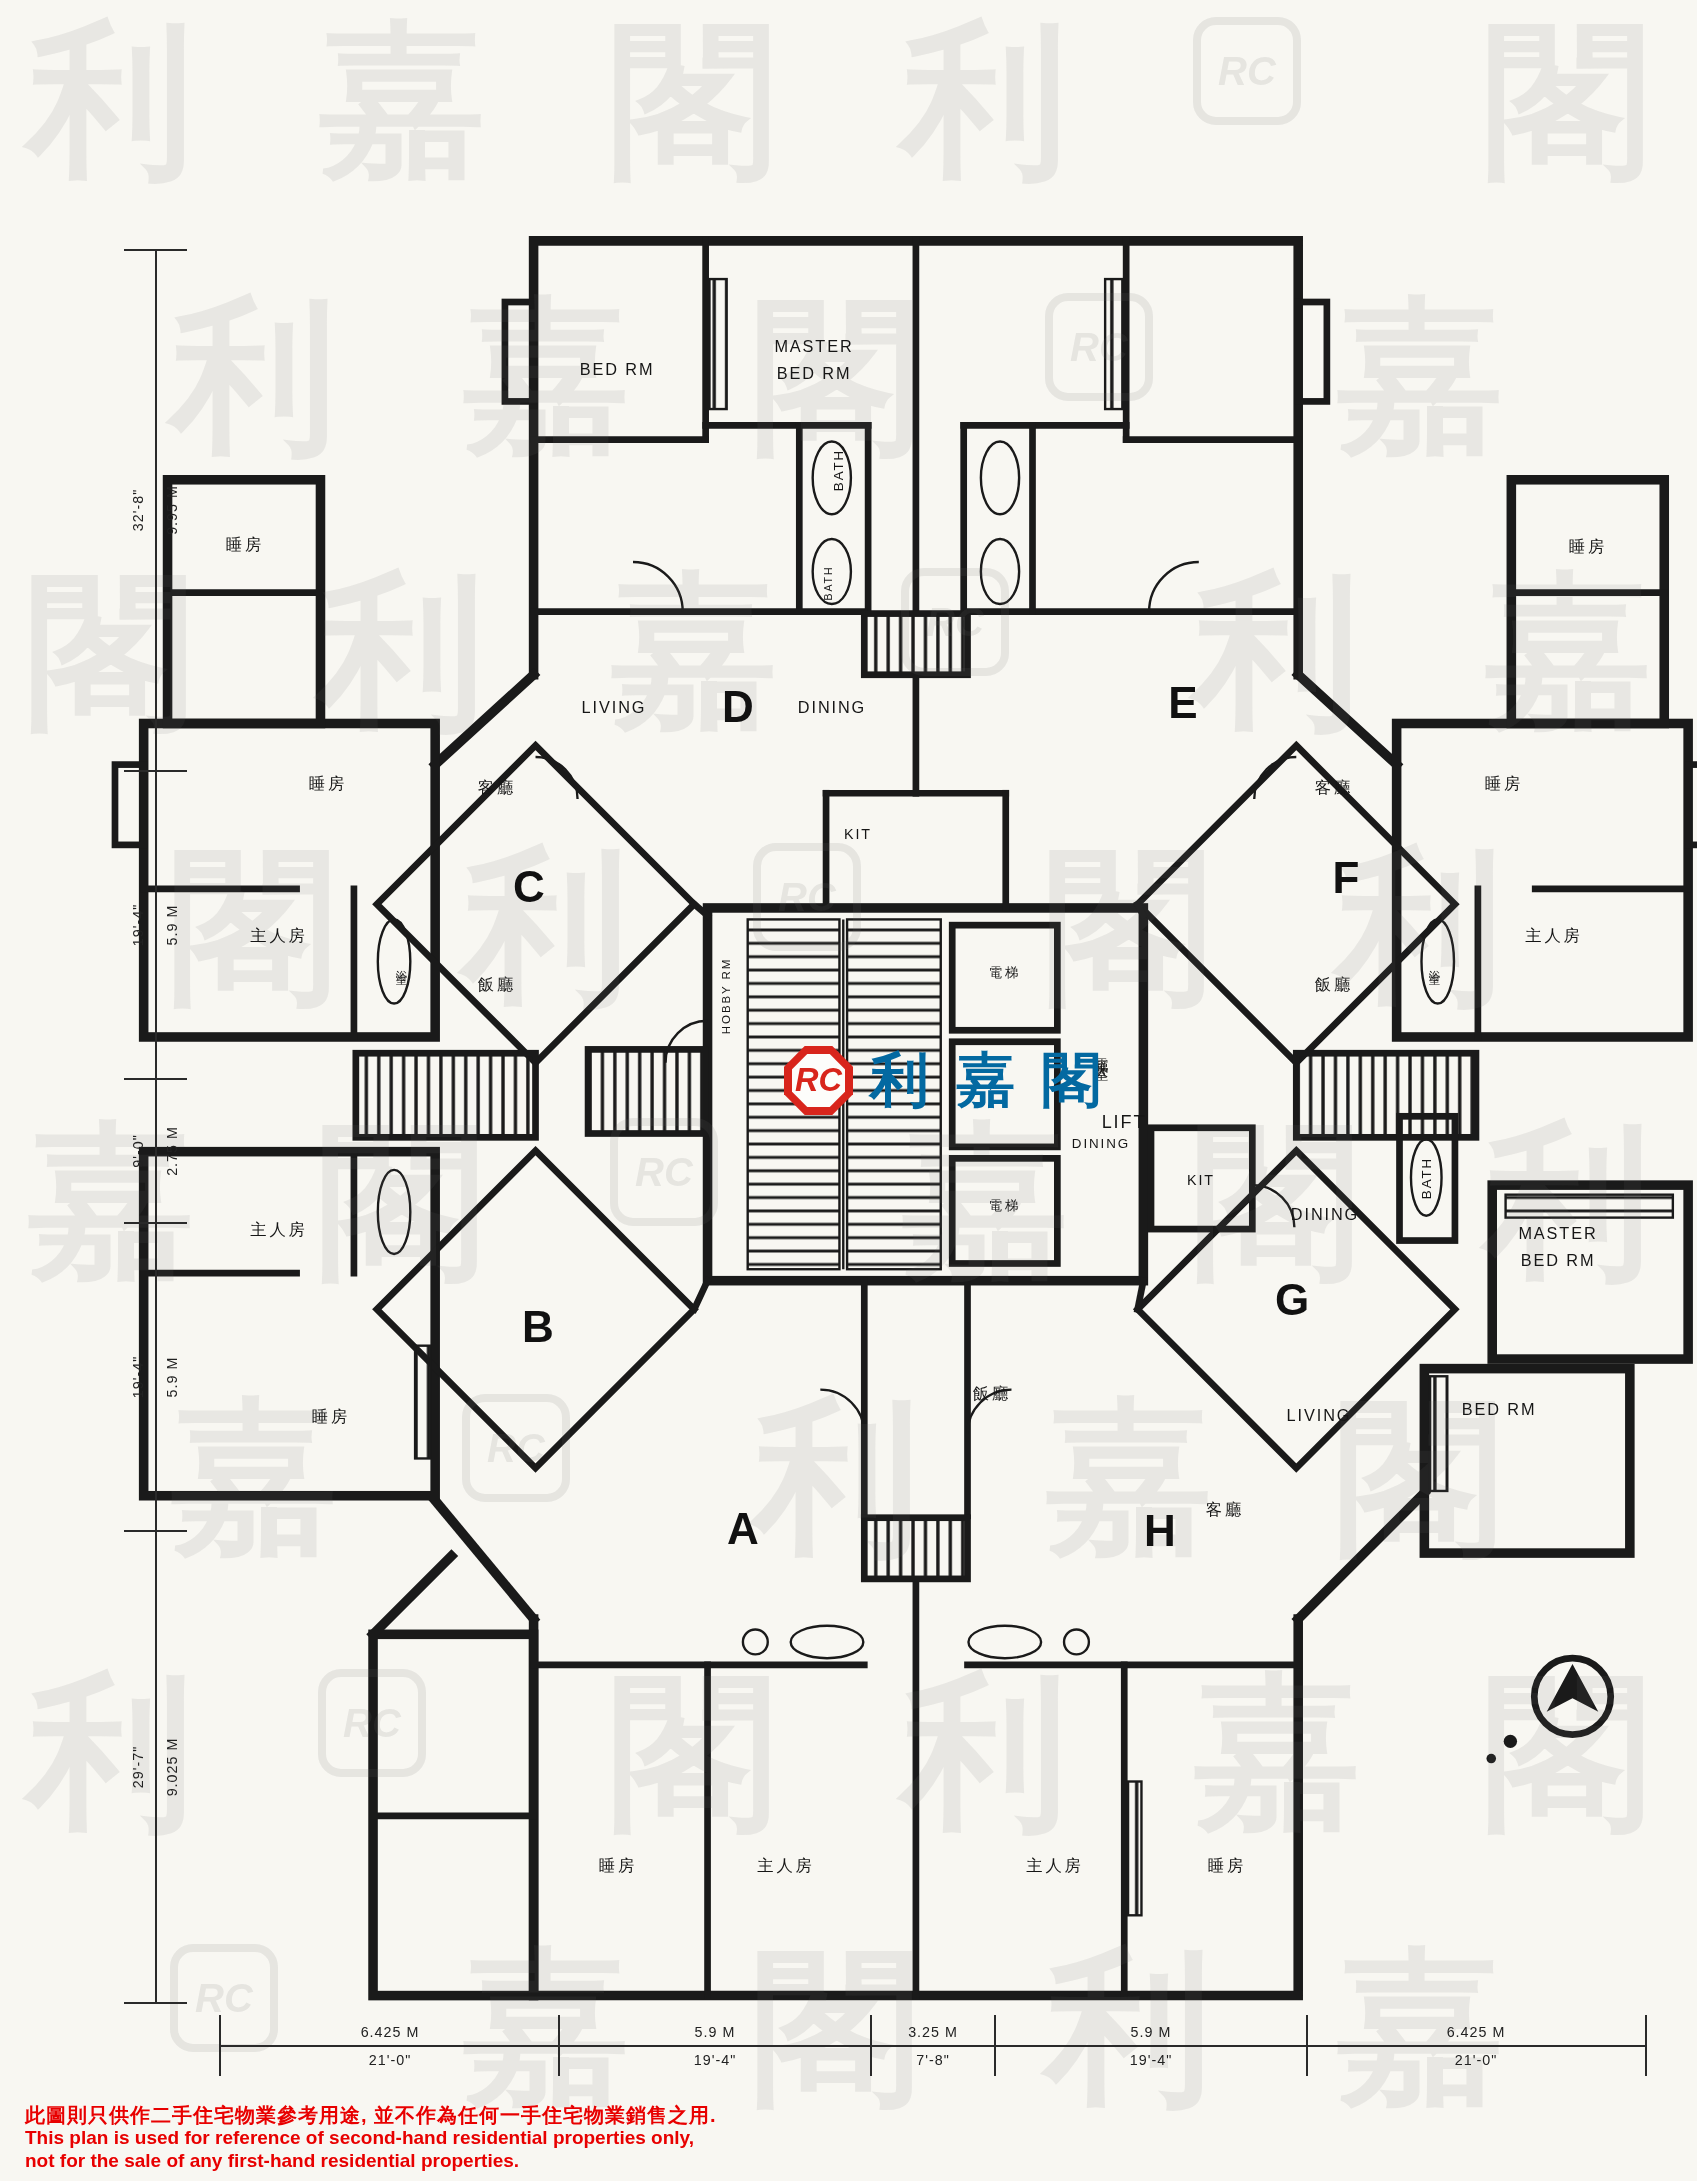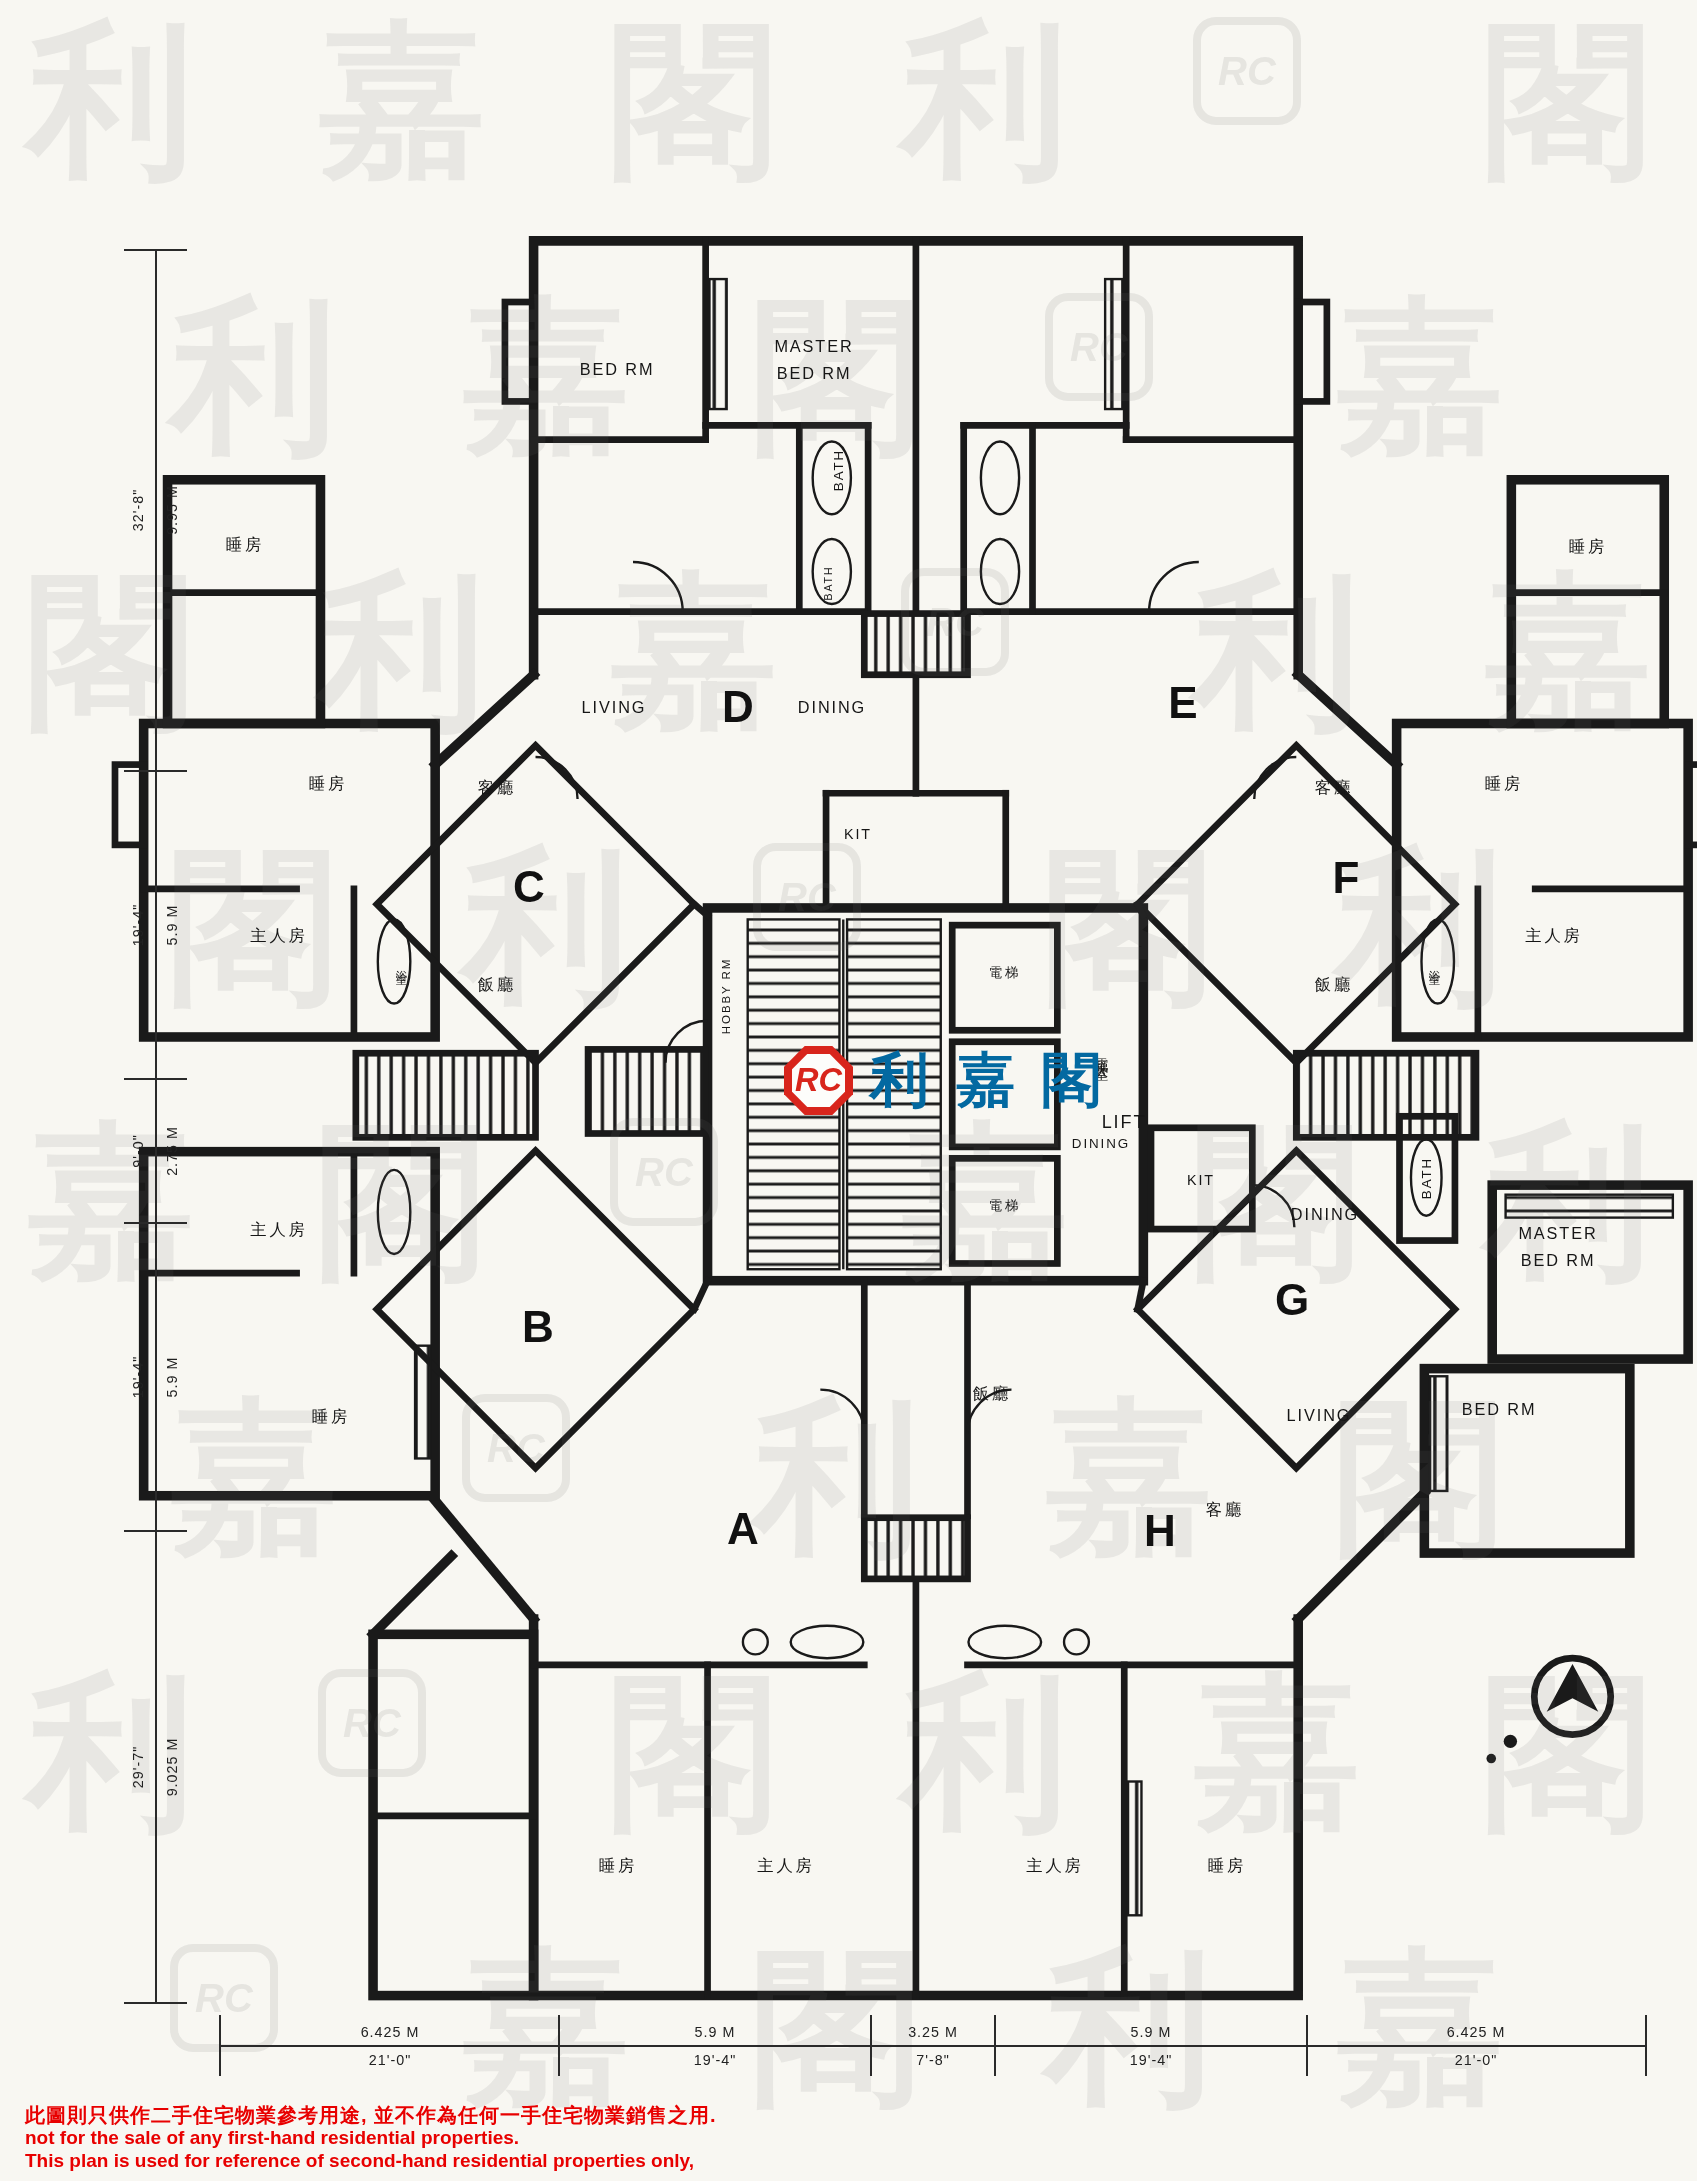--- a/index.html
+++ b/index.html
@@ -335,18 +335,18 @@
 
   <div id="center-logo">
     <div class="octa">
       <span style="color: rgb(216, 37, 28);">RC</span>
     </div>
     <div class="bname" style="color: #0369a1;">利嘉閣</div>
   </div>
 
   <div id="disclaimer">
     <div class="dl1">此圖則只供作二手住宅物業參考用途, 並不作為任何一手住宅物業銷售之用.</div>
+    <div class="dl2">This plan is used for reference of second-hand residential properties only,</div>
     <div class="dl2">not for the sale of any first-hand residential properties.</div>
-    <div class="dl2">This plan is used for reference of second-hand residential properties only,</div>
   </div>
 
 </div>
 
 
 </body></html>

